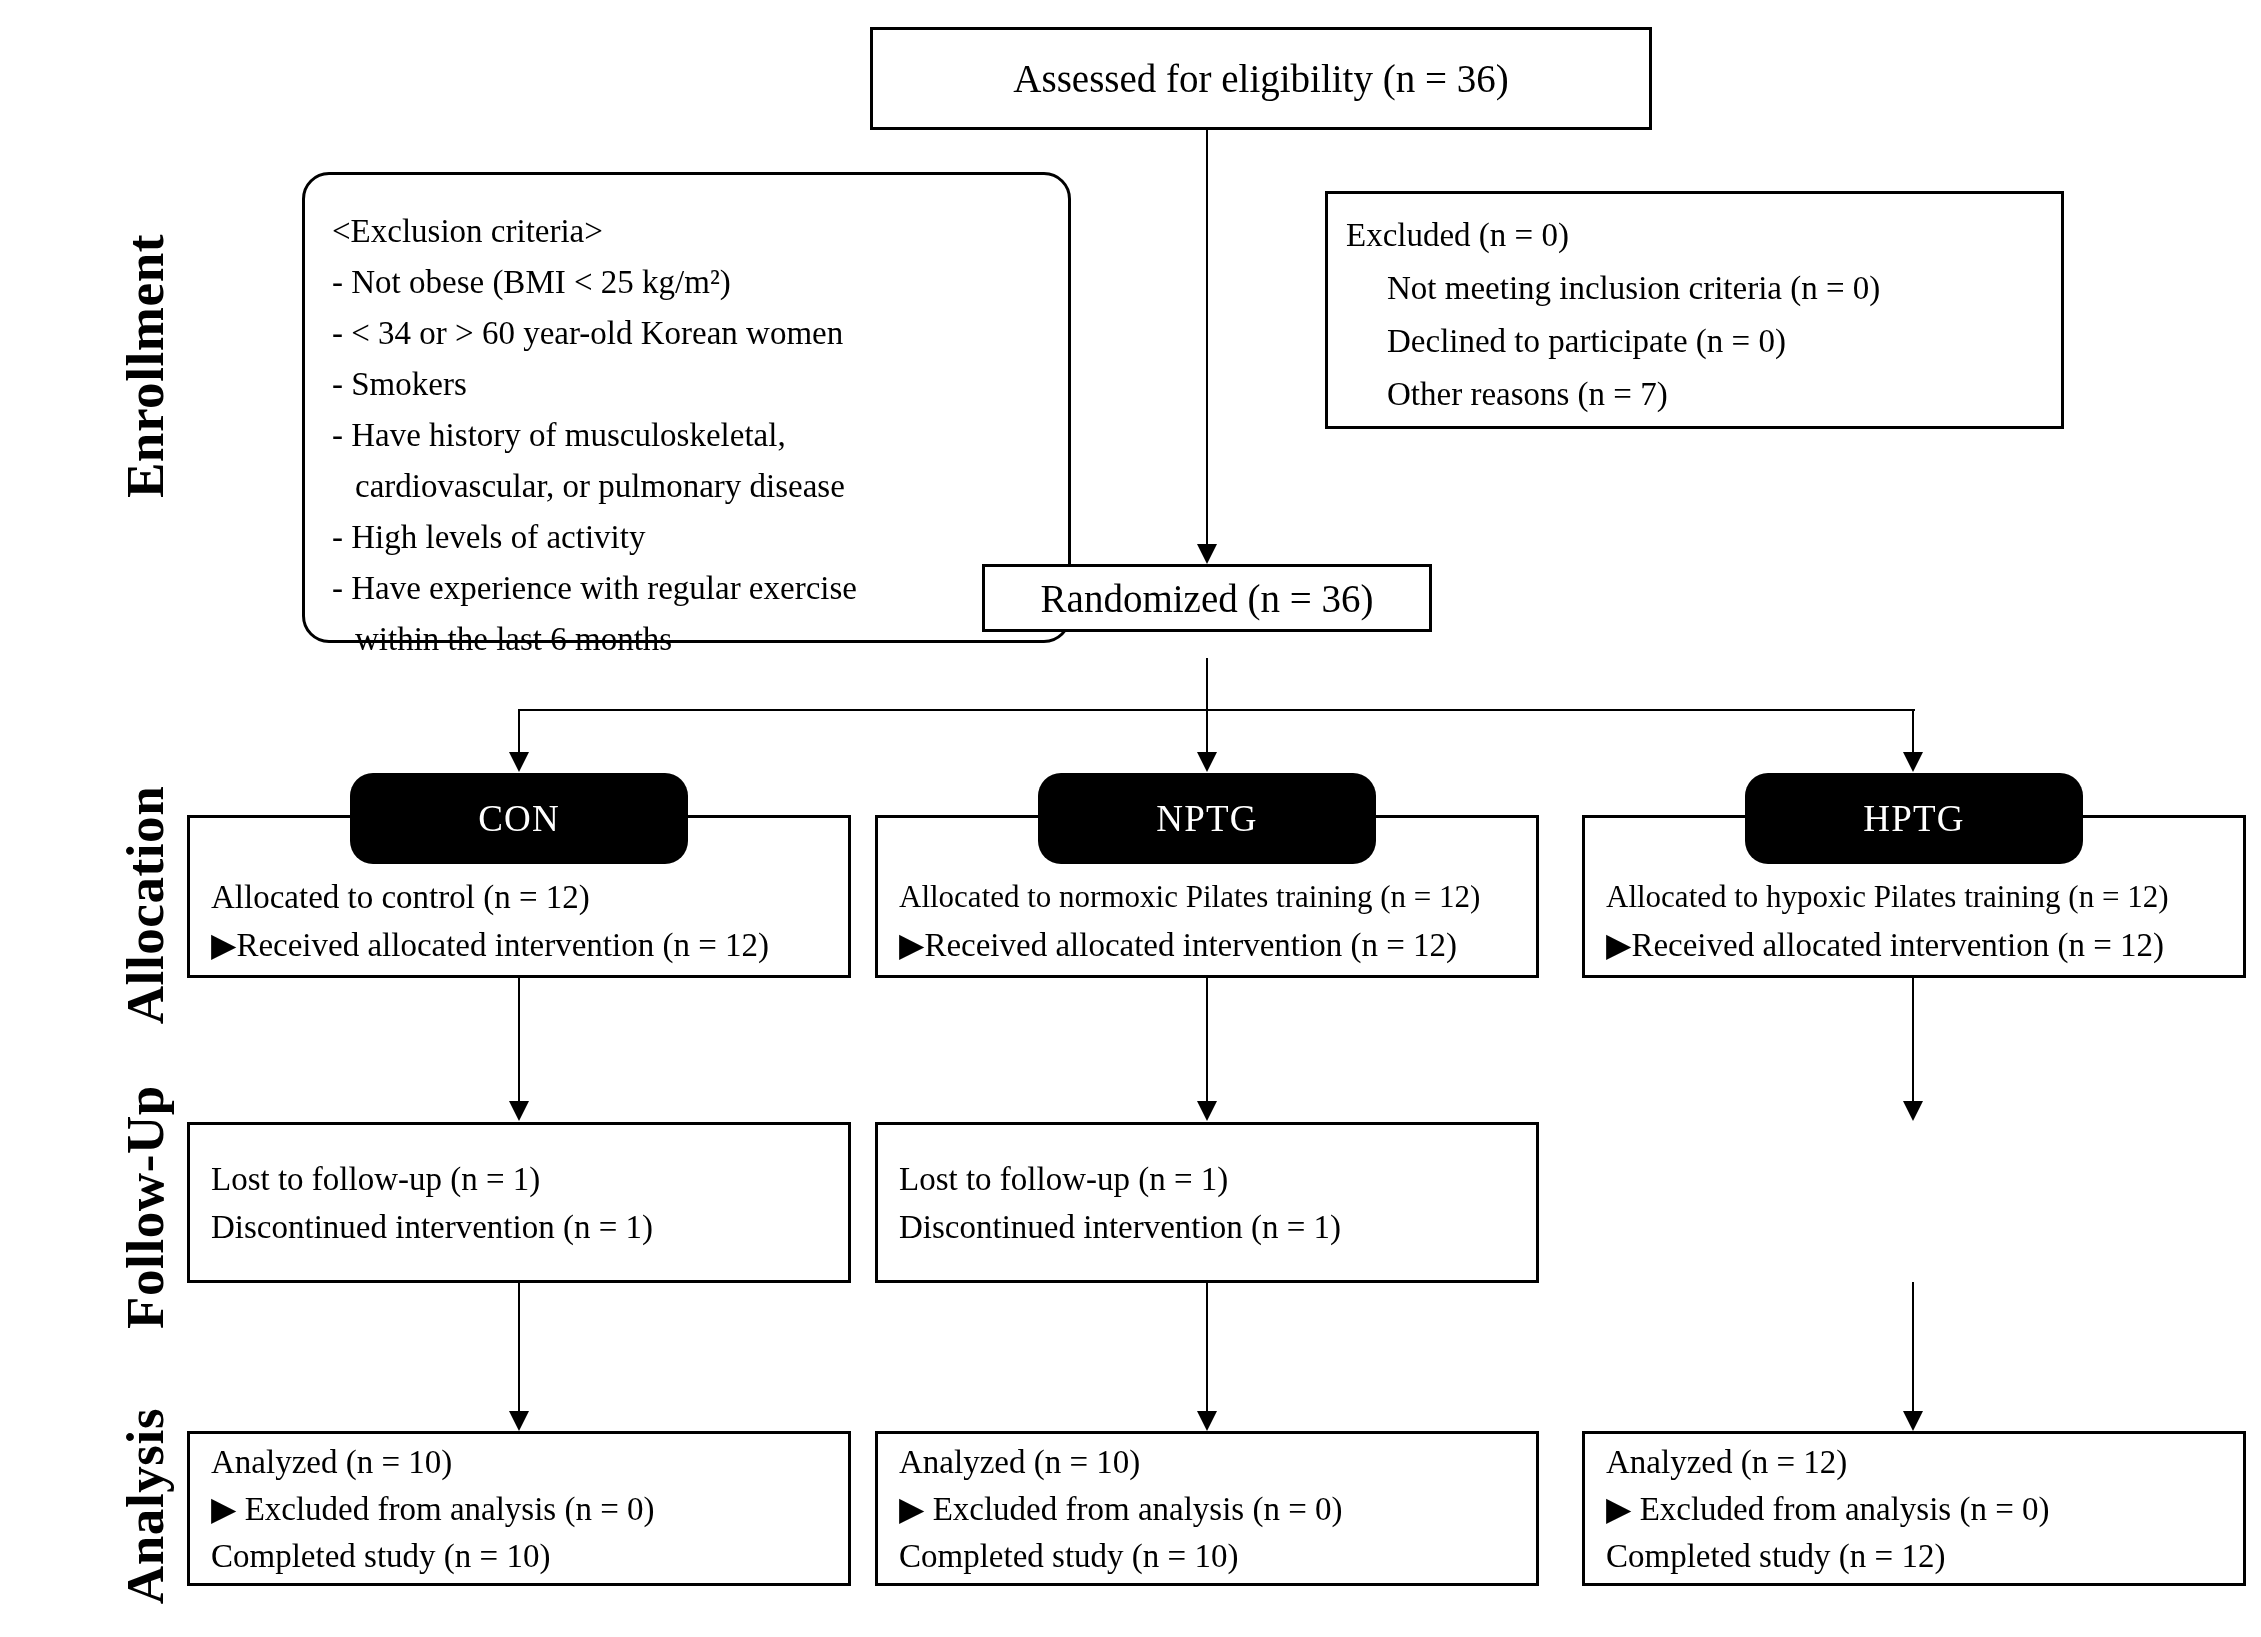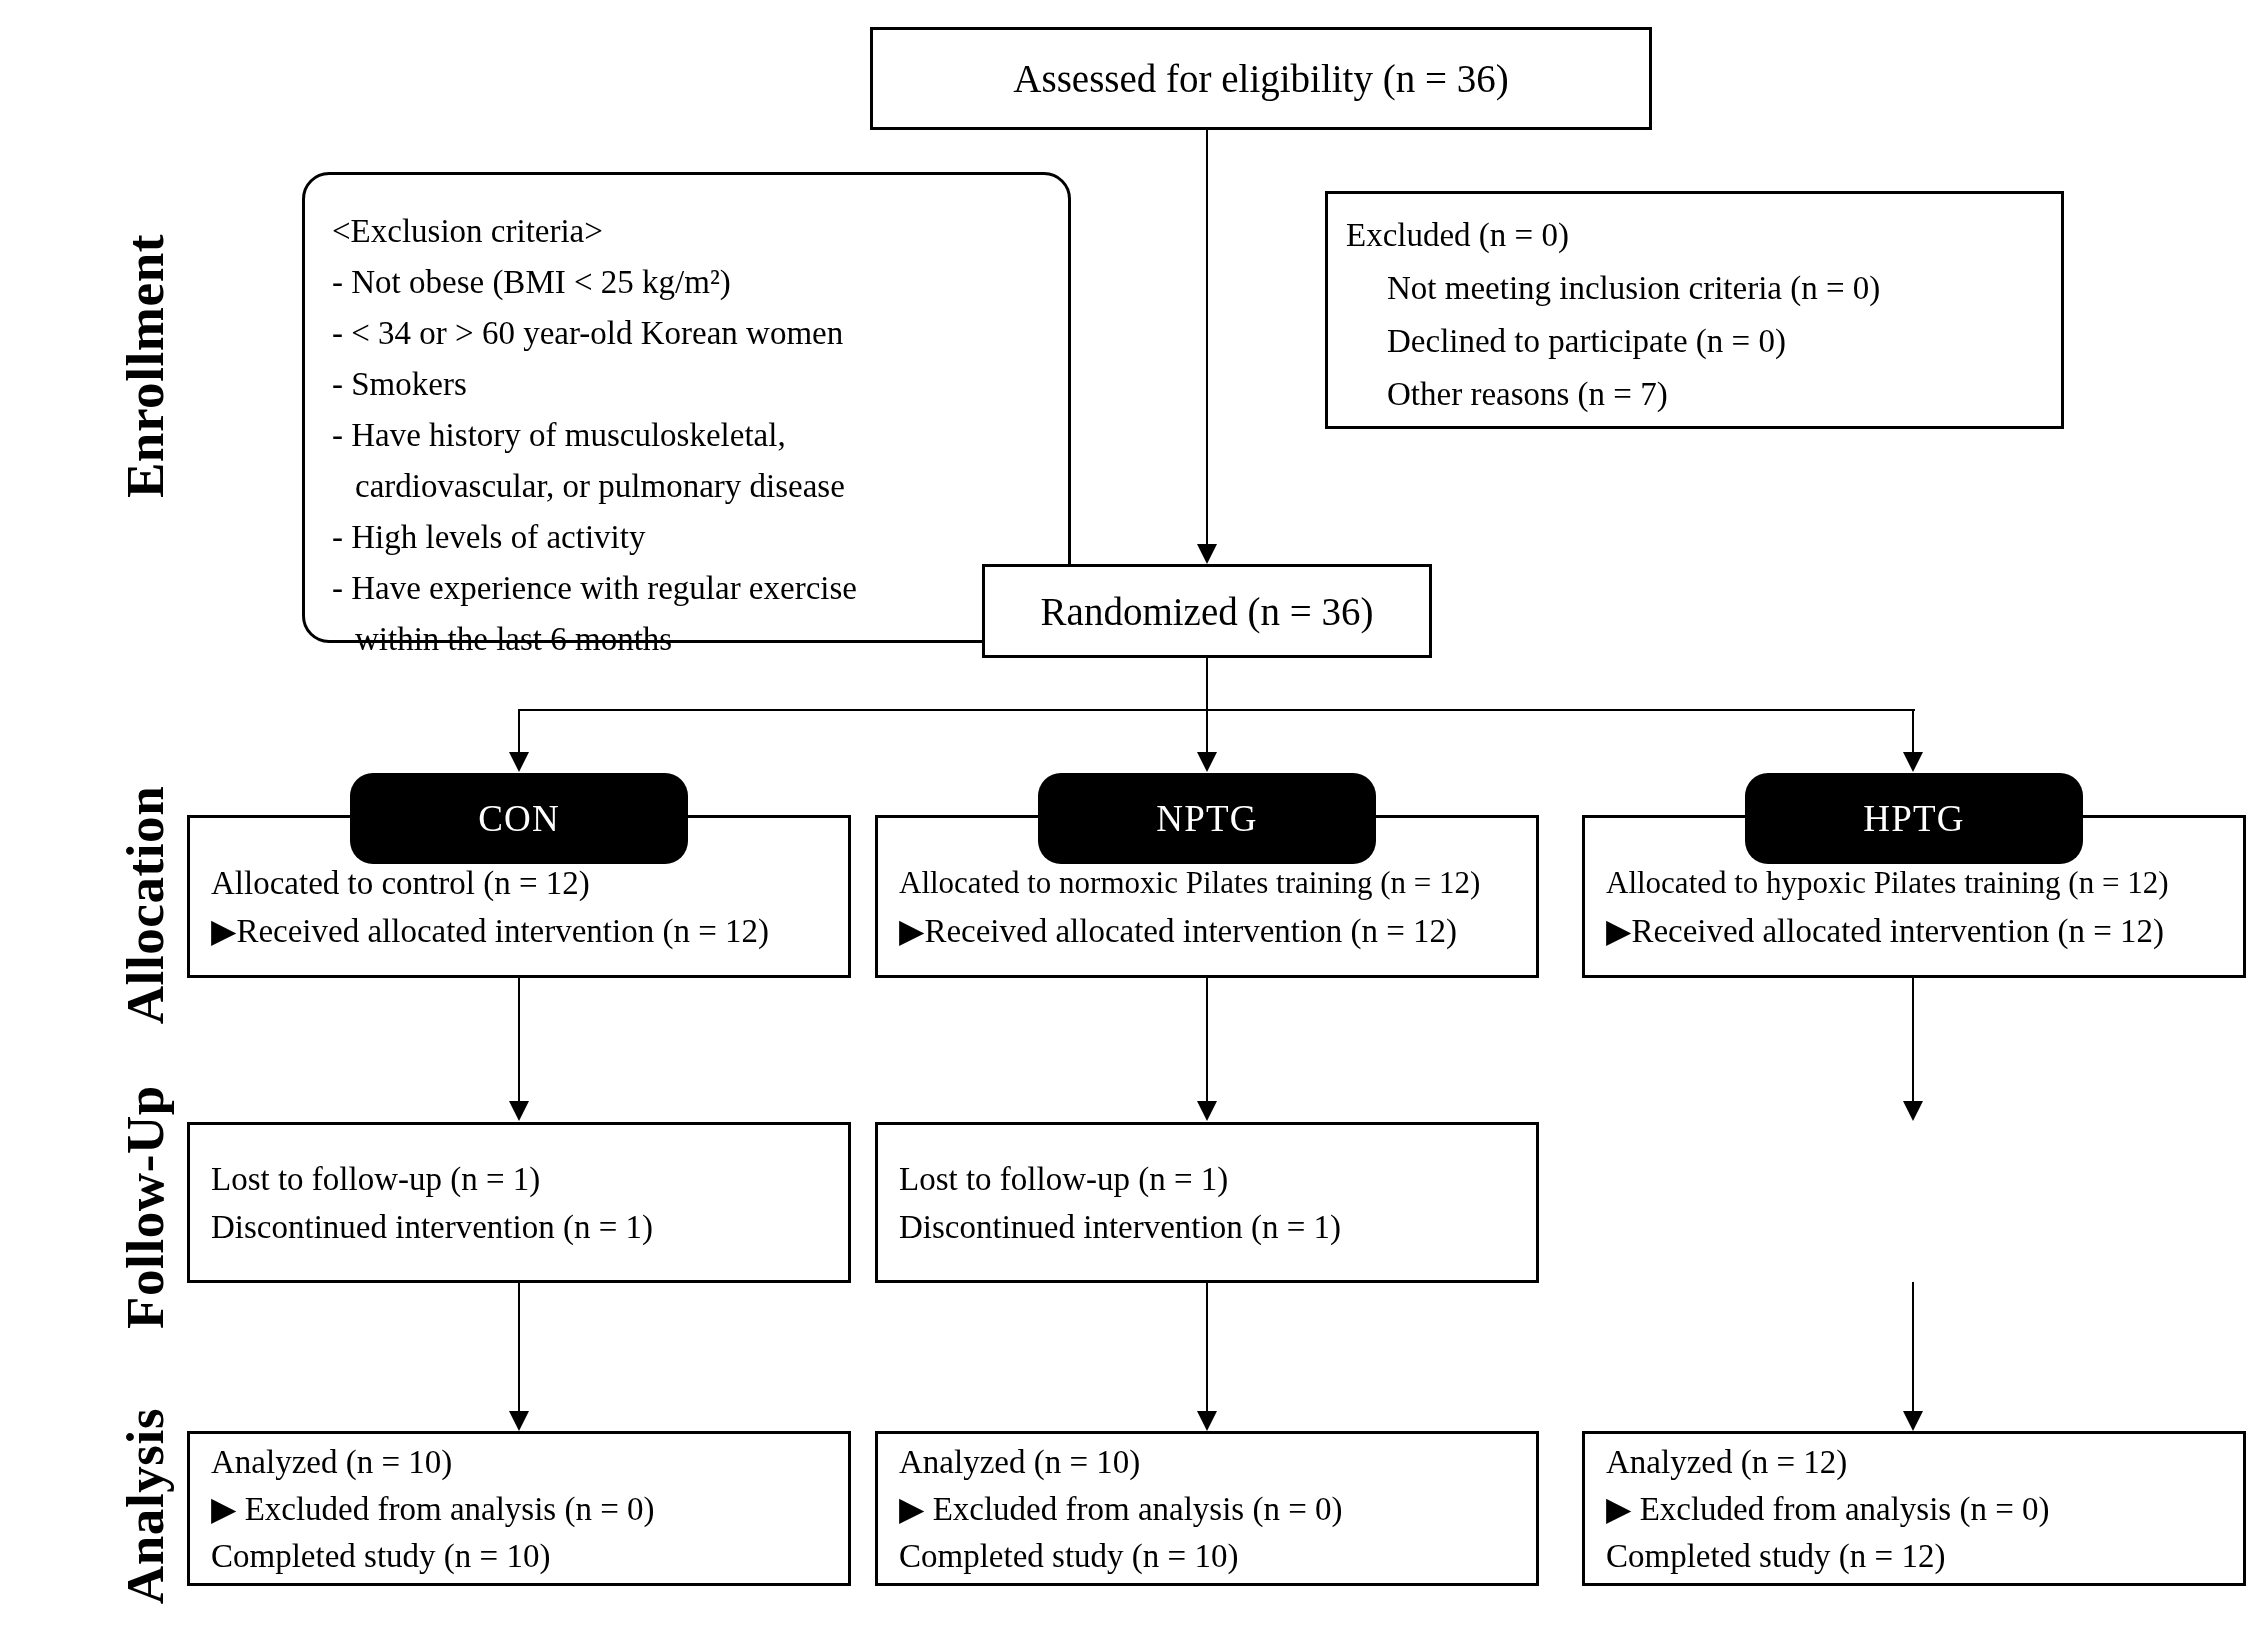--- a/index.html
+++ b/index.html
@@ -25,21 +25,21 @@
   .crit-box{padding:31px 23px 0 27px;font-size:33px;line-height:51px;}
   .crit-title{white-space:nowrap;}
   .crit-item{white-space:pre-line;padding-left:23px;text-indent:-23px;}
   .excl-box{padding:14.5px 15px 0 18px;font-size:33px;line-height:53px;}
   .excl-item{margin-left:41px;white-space:nowrap;}
   .arm-box{position:absolute;border:3px solid #000;background:#fff;box-sizing:border-box;width:664px;}
   .arm-text{position:absolute;left:21px;right:4.8px;font-size:33px;line-height:48px;}
   .arm-text .line{white-space:nowrap;}
   .arm-text .tight{font-size:31px;}
   .vcenter{top:50%;transform:translateY(-50%);}
-  .bottom-anchored{bottom:20px;}
+  .bottom-anchored{bottom:6px;}
   .an-text{line-height:47px;}
   
   .pill{
     position:absolute;width:338px;height:91px;top:773px;
     background:#000;color:#fff;border-radius:23px;
     display:flex;align-items:center;justify-content:center;
     font-size:37px;letter-spacing:1.2px;z-index:5;
   }
   
   .vline{position:absolute;width:1.8px;background:#000;}
@@ -77,21 +77,21 @@
 within the last 6 months</div>
   </div>
 
   <div class="fbox excl-box" style="left:1325px;top:191px;width:739px;height:238px;">
     <div>Excluded (n = 0)</div>
     <div class="excl-item">Not meeting inclusion criteria (n = 0)</div>
     <div class="excl-item">Declined to participate (n = 0)</div>
     <div class="excl-item">Other reasons (n = 7)</div>
   </div>
 
-  <div class="fbox thick center-text" style="left:982px;top:564px;width:450px;height:94px;">
+  <div class="fbox thick center-text" style="left:982px;top:564px;width:450px;height:68px;">
     <span>Randomized (n = 36)</span>
   </div>
 
   <div class="vline" style="left:1206px;top:658px;height:95px;"></div>
   <div class="hline" style="left:518px;top:709px;width:1397px;"></div>
   <div class="vline" style="left:518px;top:710px;height:43px;"></div>
   <div class="vline" style="left:1912px;top:710px;height:43px;"></div>
   <div class="ahead" style="left:509px;top:752px;"></div>
   <div class="ahead" style="left:1197px;top:752px;"></div>
   <div class="ahead" style="left:1903px;top:752px;"></div>

